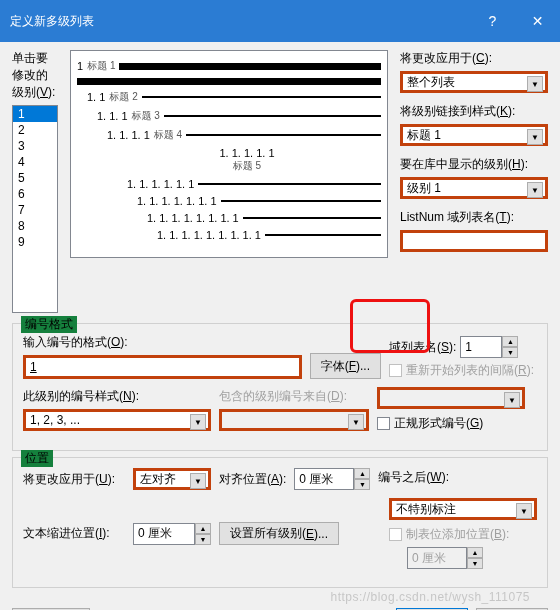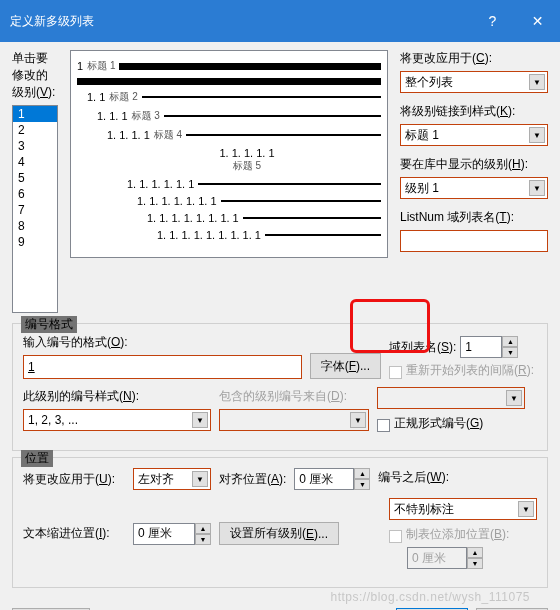--- a/index.html
+++ b/index.html
@@ -15,32 +15,32 @@
 .level-list .item { padding: 1px 5px; }
 .level-list .item.sel { background: #0078d7; color: #fff; }
 .preview { flex: 1; height: 208px; background: #fff; border: 1px solid #828790; padding: 8px 6px; overflow: hidden; }
 .preview-row { display: flex; align-items: center; margin-bottom: 5px; white-space: nowrap; }
 .preview-row .num { font-size: 11px; margin-right: 4px; flex-shrink: 0; }
 .preview-row .lbl { font-size: 10px; color: #555; margin-right: 4px; flex-shrink: 0; }
 .preview-row .bar { height: 2px; background: #000; flex: 1; }
 .preview-row.thick .bar { height: 7px; }
 .right-col { width: 148px; }
 .field-group { margin-bottom: 10px; }
-.select, .text-input { width: 100%; height: 22px; background: #fff; border: 1px solid #c2410c; padding: 0 4px; display: flex; align-items: center; position: relative; }
+.select, .text-input { width: 100%; height: 22px; background: #fff; border: 3px solid #c2410c; padding: 0 4px; display: flex; align-items: center; position: relative; }
 .select .caret { position: absolute; right: 2px; top: 2px; width: 16px; height: 16px; background: #e1e1e1; border: 1px solid #adadad; display: flex; align-items: center; justify-content: center; font-size: 8px; }
 .groupbox { border: 1px solid #d0d0d0; margin-top: 6px; padding: 10px 10px 10px 10px; position: relative; }
-.groupbox > .legend { position: absolute; top: -8px; left: 8px; background: #737373; padding: 0 4px; }
+.groupbox > .legend { position: absolute; top: -8px; left: 8px; background: #15803d; padding: 0 4px; }
 .row { display: flex; align-items: center; gap: 8px; margin-bottom: 8px; }
 .btn-std { height: 23px; background: #e1e1e1; border: 1px solid #adadad; padding: 0 10px; display: inline-flex; align-items: center; justify-content: flex-end; min-width: 60px; }
 .btn-std.primary { border: 1px solid #0078d7; }
 .spinner { display: flex; }
 .spinner input { width: 60px; height: 22px; border: 1px solid #828790; padding: 0 4px; }
 .spinner .arrows { width: 16px; display: flex; flex-direction: column; }
 .spinner .arrows div { flex: 1; background: #e1e1e1; border: 1px solid #adadad; font-size: 7px; display: flex; align-items: center; justify-content: center; line-height: 1; }
-.checkbox { display: flex; align-items: flex-end; gap: 4px; }
+.checkbox { display: flex; align-items: center; gap: 4px; }
 .checkbox .box { width: 13px; height: 13px; background: #fff; border: 1px solid #828790; flex-shrink: 0; }
 .checkbox.disabled { color: #a0a0a0; }
 .checkbox.disabled .box { border-color: #c0c0c0; }
 .red-annot { position: absolute; border: 3px solid #e11; border-radius: 6px; pointer-events: none; }
 .footer { display: flex; gap: 8px; padding: 8px 12px; align-items: center; }
 .disabled-text { color: #a0a0a0; }
 .watermark { position: absolute; bottom: 6px; right: 30px; color: rgba(120,120,120,0.35); font-size: 12px; letter-spacing: 0.5px; }
 </style>
 </head>
 <body>

